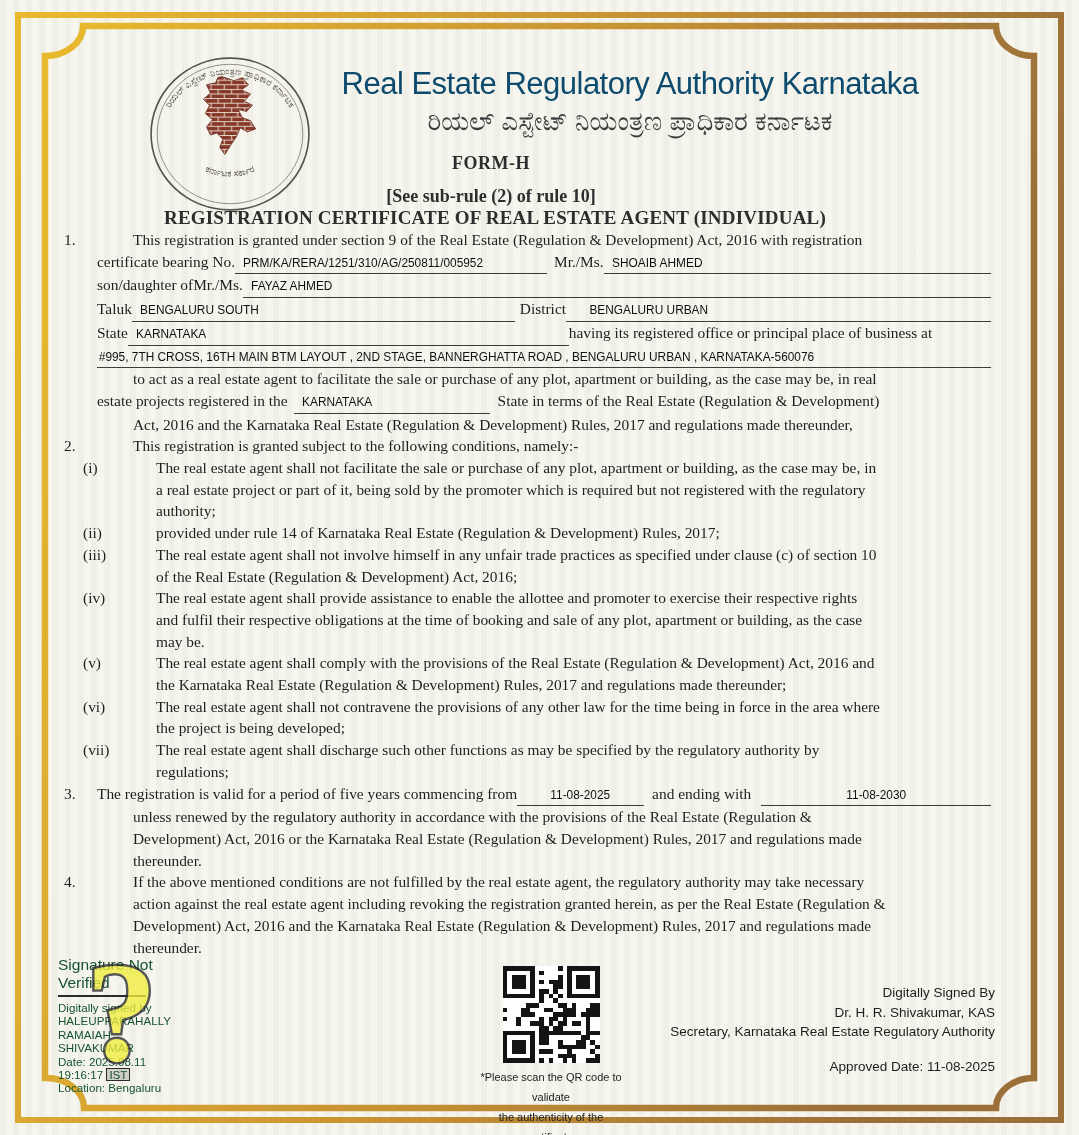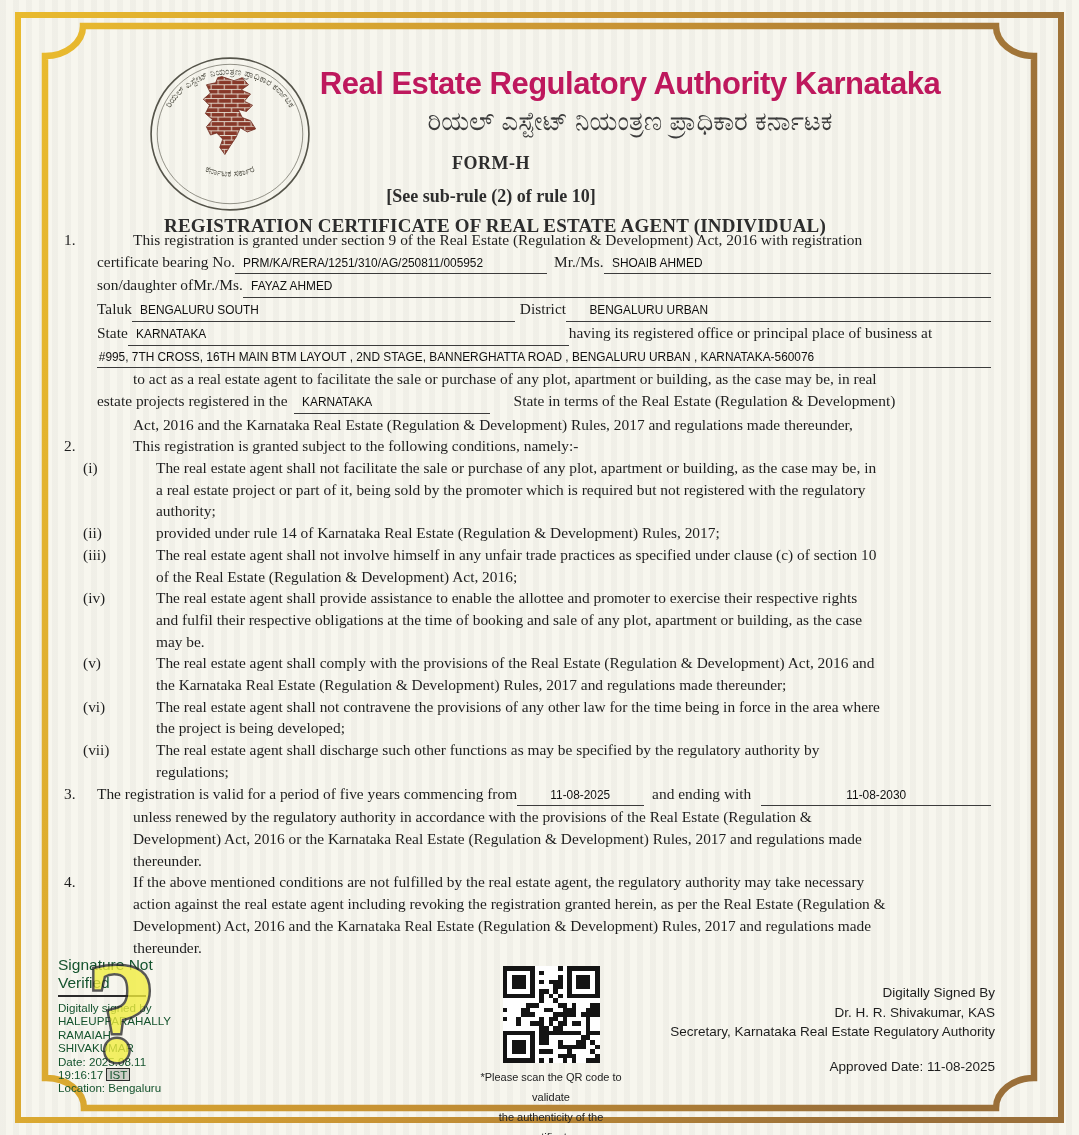--- a/index.html
+++ b/index.html
@@ -9,26 +9,26 @@
       repeating-linear-gradient(90deg, rgba(0,0,0,0.028) 0 6px, rgba(0,0,0,0) 6px 13px),
       #f7f6ee;
     font-family:"Liberation Serif", serif;
     color:#1e1e1e;
   }
   
   #frame{position:absolute;inset:0;pointer-events:none;}
   
   #logo{position:absolute;left:148px;top:52px;width:164px;height:164px;}
   #head{position:absolute;left:300px;top:66px;width:660px;text-align:center;}
-  .title-en{font-family:"Liberation Sans",sans-serif;font-weight:bold;font-size:31px;color:#be185d;white-space:nowrap;letter-spacing:-0.5px;}
+  .title-en{font-family:"Liberation Sans",sans-serif;font-weight:normal;font-size:31px;color:#0c4a6e;white-space:nowrap;letter-spacing:-0.5px;}
   .title-kn{font-family:"Liberation Sans",sans-serif;font-size:26px;color:#3d3d3d;margin-top:4px;white-space:nowrap;}
   #formblock{position:absolute;left:0;top:153px;width:982px;text-align:center;font-weight:bold;color:#2d2d2d;}
   .form-no{font-size:18px;letter-spacing:0.5px;}
   .form-rule{font-size:18px;margin-top:12px;}
-  .form-title{font-size:19px;margin-top:8px;letter-spacing:0.2px;padding-left:8px;}
+  .form-title{font-size:19px;margin-top:0;letter-spacing:0.2px;padding-left:8px;}
   
   #bodytext{position:absolute;left:63px;top:229px;width:928px;font-size:15.4px;line-height:21.7px;}
   .sec{display:flex;align-items:flex-start;}
   .num{width:33px;flex:0 0 33px;padding-left:1px;}
   .sbody{flex:1;min-width:0;}
   .ln{white-space:nowrap;margin-left:36px;}
   .frow{display:flex;align-items:baseline;white-space:nowrap;}
   .lbl{flex:0 0 auto;}
   .fill{border-bottom:1.5px solid #3c3c3c;display:flex;align-items:baseline;overflow:hidden;}
   .fv{font-family:"Liberation Sans",sans-serif;font-size:13.2px;color:#101010;display:inline-block;transform:scaleX(0.9);transform-origin:0 80%;white-space:nowrap;padding-left:9px;letter-spacing:0;}
@@ -138,21 +138,21 @@
         <span class="fill grow">
             <span class="fv" style="padding-left:2px">#995, 7TH CROSS, 16TH MAIN BTM LAYOUT , 2ND STAGE, BANNERGHATTA ROAD , BENGALURU URBAN , KARNATAKA-560076</span>
           </span>
       </div>
       <div class="ln">to act as a real estate agent to facilitate the sale or purchase of any plot, apartment or building, as the case may  be, in real</div>
       <div class="frow">
         <span class="lbl">estate projects registered in the</span>
         <span class="fill" style="width:196px;margin-left:6px">
             <span class="fv">KARNATAKA</span>
           </span>
-        <span class="lbl" style="margin-left:24px">State in terms of the Real Estate (Regulation &amp; Development)</span>
+        <span class="lbl" style="margin-left:8px">State in terms of the Real Estate (Regulation &amp; Development)</span>
       </div>
       <div class="ln">Act, 2016 and the Karnataka Real Estate (Regulation &amp; Development) Rules, 2017 and regulations made thereunder,</div>
     </div>
   </div>
 
   <div class="sec">
     <div class="num">2.</div>
     <div class="sbody">
       <div class="ln">This registration is granted subject to the following conditions, namely:-</div>
     </div>

